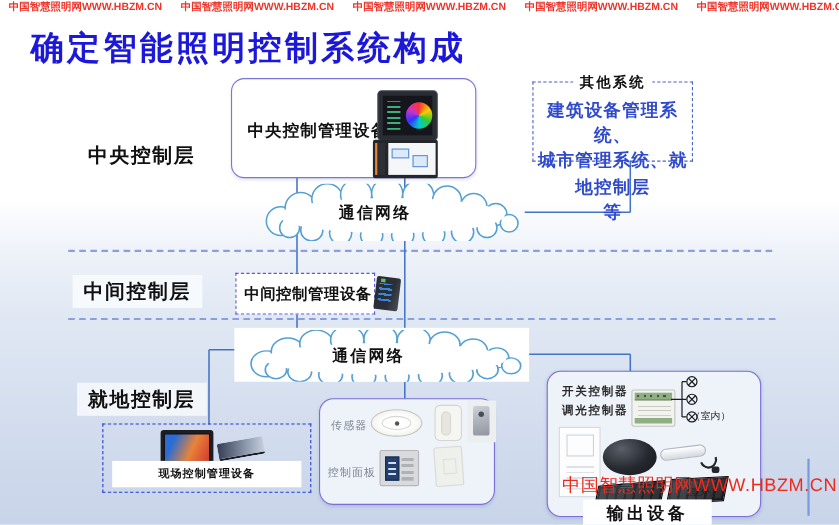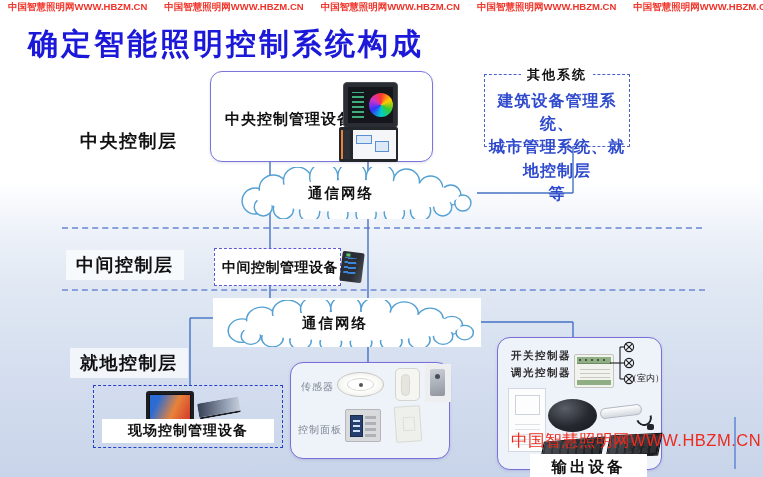--- a/index.html
+++ b/index.html
@@ -69,28 +69,28 @@
     background:#fff; border:1.6px dashed #5a5ad8;
   }
   .box-middle .label { position:absolute; left:7px; top:10px; font-size:14px; font-weight:bold; color:#111; letter-spacing:.5px; white-space:nowrap; }
   .box-field {
     left:93px; top:385px; width:190px; height:63px;
     border:1.8px dashed #2340cc;
   }
   .box-field .strip {
     position:absolute; left:8px; top:33px; width:172px; height:24px; background:#fff;
     display:flex; align-items:center; justify-content:center;
-    font-size:14px; font-weight:bold; color:#111; letter-spacing:1px;
+    font-size:10px; font-weight:bold; color:#111; letter-spacing:1px;
   }
   .box-input, .box-output {
     background:#eef2f9; border:1.8px solid #7a6fd8; border-radius:13px;
     box-shadow:0 1px 3px rgba(90,100,160,.2);
   }
   .box-input  { left:290px; top:362px; width:160px; height:97px; }
-  .box-output { left:497px; top:337px; width:165px; height:133px; }
+  .box-output { left:497px; top:337px; width:195px; height:133px; }
   .small-label { position:absolute; font-size:10px; color:#7d8593; letter-spacing:1px; white-space:nowrap; }
   .dark-label  { position:absolute; font-size:10.5px; color:#2b2b2b; letter-spacing:1.5px; font-weight:bold; white-space:nowrap; }
   .paren-label { position:absolute; font-size:9px; color:#222; white-space:nowrap; }
   .title-strip {
     position:absolute; background:#fff; display:flex; align-items:center; justify-content:center;
     font-size:15.5px; font-weight:bold; color:#111; letter-spacing:3px; z-index:9;
   }
   .strip-input  { left:18px; top:82px;  width:114px; height:26px; }
   .strip-output { left:32px; top:116px; width:117px; height:26px; }
   

